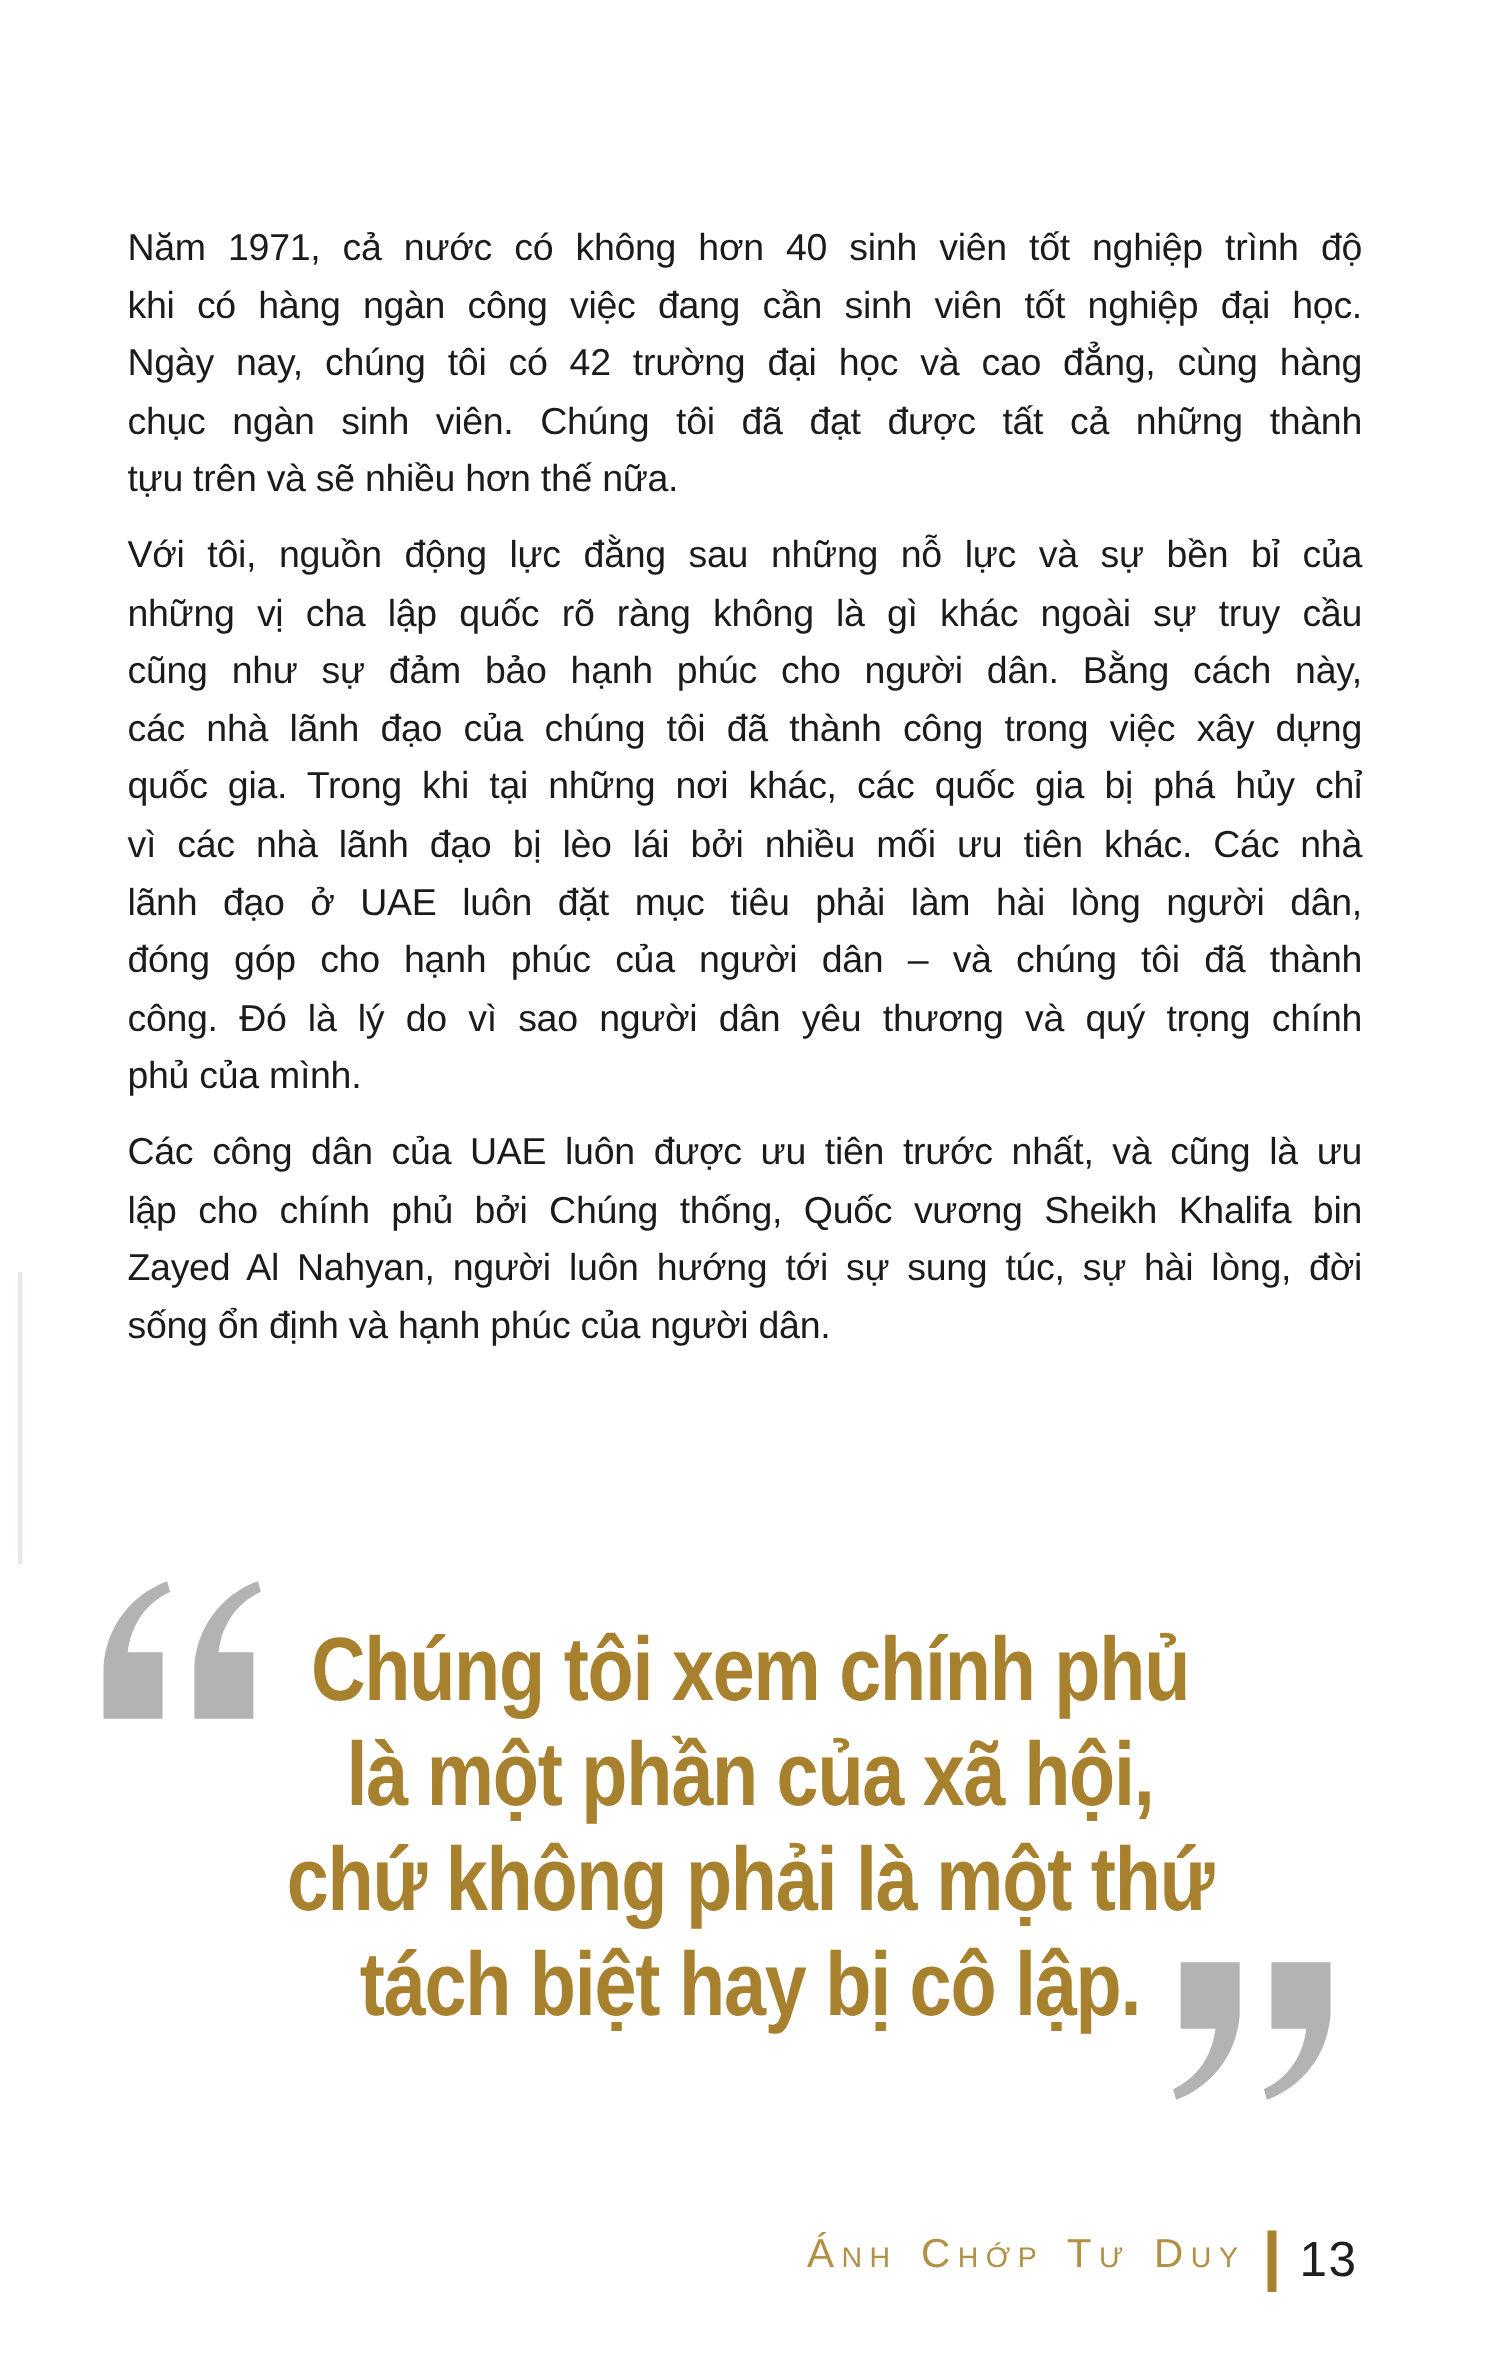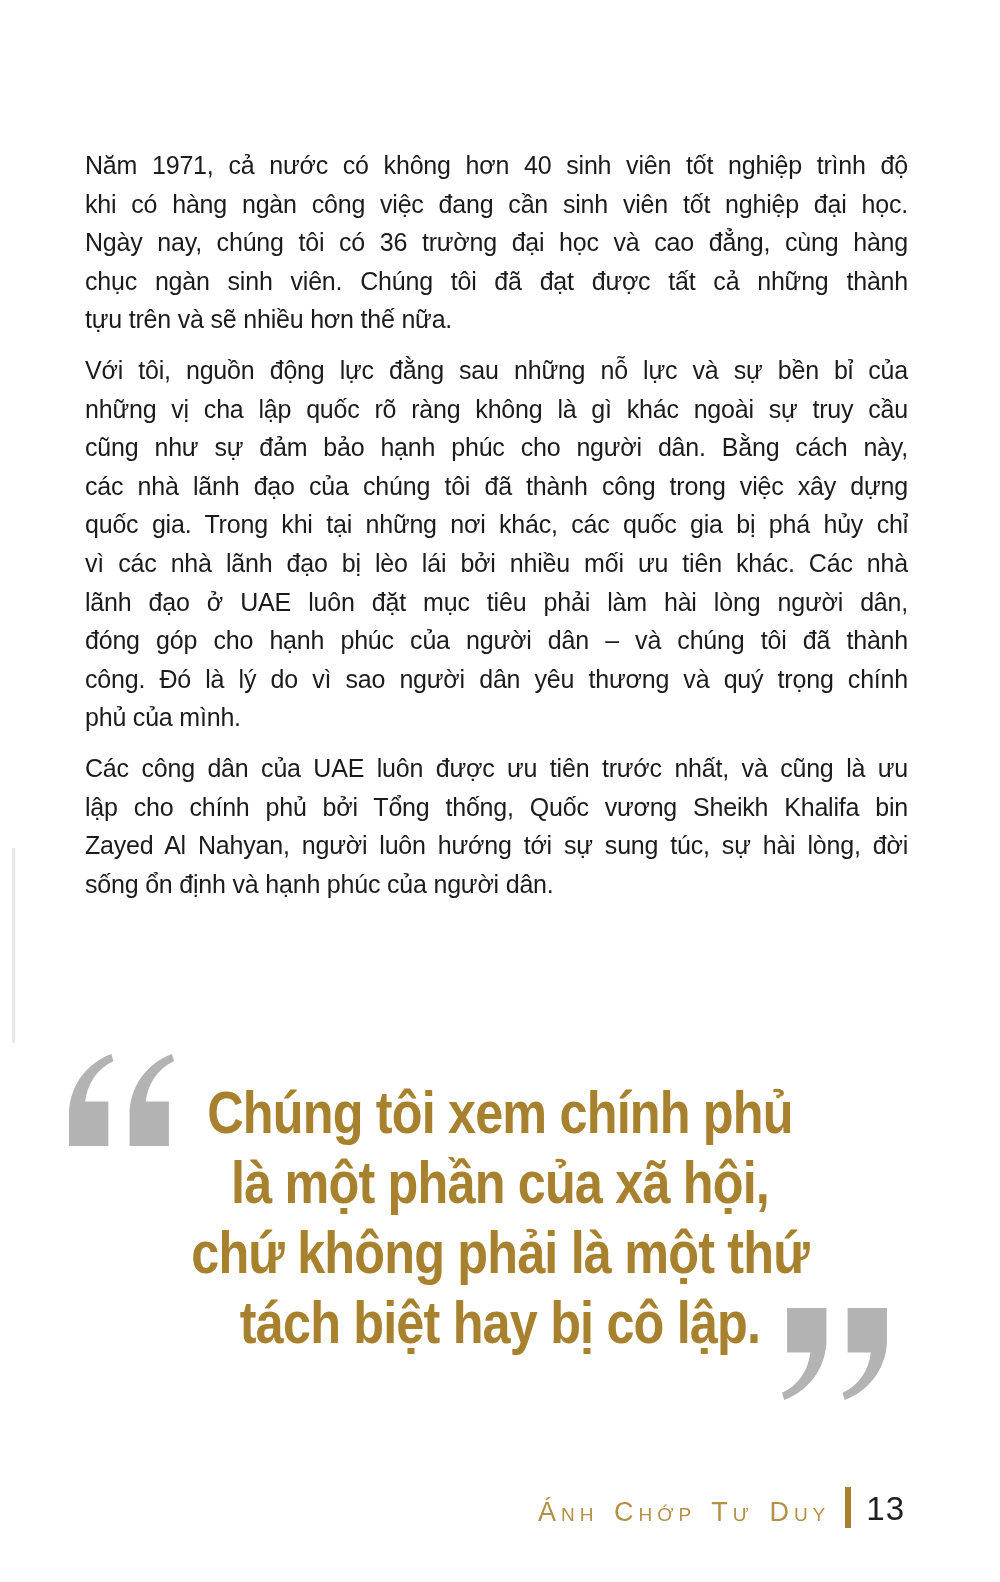--- a/index.html
+++ b/index.html
@@ -60,21 +60,21 @@
   .quote-mark { position: absolute; width: 113px; height: 96px; }
   .quote-mark svg { width: 100%; height: 100%; fill: var(--mark-gray); }
   .quote-mark.open  { left: 67px;  top: 1052px; }
   .quote-mark.close { left: 776px; top: 1306px; transform: rotate(180deg); }
   
   .footer {
     position: absolute;
     top: 1487px;
     right: 95px;
     display: flex;
-    align-items: flex-end;
+    align-items: flex-start;
     gap: 15px;
   }
   .book-title {
     font-variant: small-caps;
     font-size: 27px;
     letter-spacing: 5px;
     word-spacing: 3px;
     color: var(--footer-gold);
     white-space: nowrap;
   }
@@ -89,39 +89,39 @@
 </style>
 </head>
 <body>
 
 <div class="page">
 
   <div class="text-block">
     <div class="para">
         <div class="line">Năm 1971, cả nước có không hơn 40 sinh viên tốt nghiệp trình độ</div>
         <div class="line">khi có hàng ngàn công việc đang cần sinh viên tốt nghiệp đại học.</div>
-        <div class="line">Ngày nay, chúng tôi có 36 trường đại học và cao đẳng, cùng hàng</div>
+        <div class="line">Ngày nay, chúng tôi có 42 trường đại học và cao đẳng, cùng hàng</div>
         <div class="line">chục ngàn sinh viên. Chúng tôi đã đạt được tất cả những thành</div>
         <div class="line last">tựu trên và sẽ nhiều hơn thế nữa.</div>
       </div>
     <div class="para">
         <div class="line">Với tôi, nguồn động lực đằng sau những nỗ lực và sự bền bỉ của</div>
         <div class="line">những vị cha lập quốc rõ ràng không là gì khác ngoài sự truy cầu</div>
         <div class="line">cũng như sự đảm bảo hạnh phúc cho người dân. Bằng cách này,</div>
         <div class="line">các nhà lãnh đạo của chúng tôi đã thành công trong việc xây dựng</div>
         <div class="line">quốc gia. Trong khi tại những nơi khác, các quốc gia bị phá hủy chỉ</div>
         <div class="line">vì các nhà lãnh đạo bị lèo lái bởi nhiều mối ưu tiên khác. Các nhà</div>
         <div class="line">lãnh đạo ở UAE luôn đặt mục tiêu phải làm hài lòng người dân,</div>
         <div class="line">đóng góp cho hạnh phúc của người dân – và chúng tôi đã thành</div>
         <div class="line">công. Đó là lý do vì sao người dân yêu thương và quý trọng chính</div>
         <div class="line last">phủ của mình.</div>
       </div>
     <div class="para">
         <div class="line">Các công dân của UAE luôn được ưu tiên trước nhất, và cũng là ưu</div>
-        <div class="line">lập cho chính phủ bởi Tổng thống, Quốc vương Sheikh Khalifa bin</div>
+        <div class="line">lập cho chính phủ bởi Chúng thống, Quốc vương Sheikh Khalifa bin</div>
         <div class="line">Zayed Al Nahyan, người luôn hướng tới sự sung túc, sự hài lòng, đời</div>
         <div class="line last">sống ổn định và hạnh phúc của người dân.</div>
       </div>
   </div>
 
   <div class="quote-section">
     <span class="quote-mark open">
       <svg viewBox="0 0 112 95" preserveAspectRatio="xMidYMid meet" aria-hidden="true">
         <path d="M44 2 C20 11 4 32 2 58 L2 93 L41 93 L41 49 L18 49 C20 32 29 17 46 9 Z"></path>
         <path d="M104 2 C80 11 64 32 62 58 L62 93 L101 93 L101 49 L78 49 C80 32 89 17 106 9 Z"></path>

